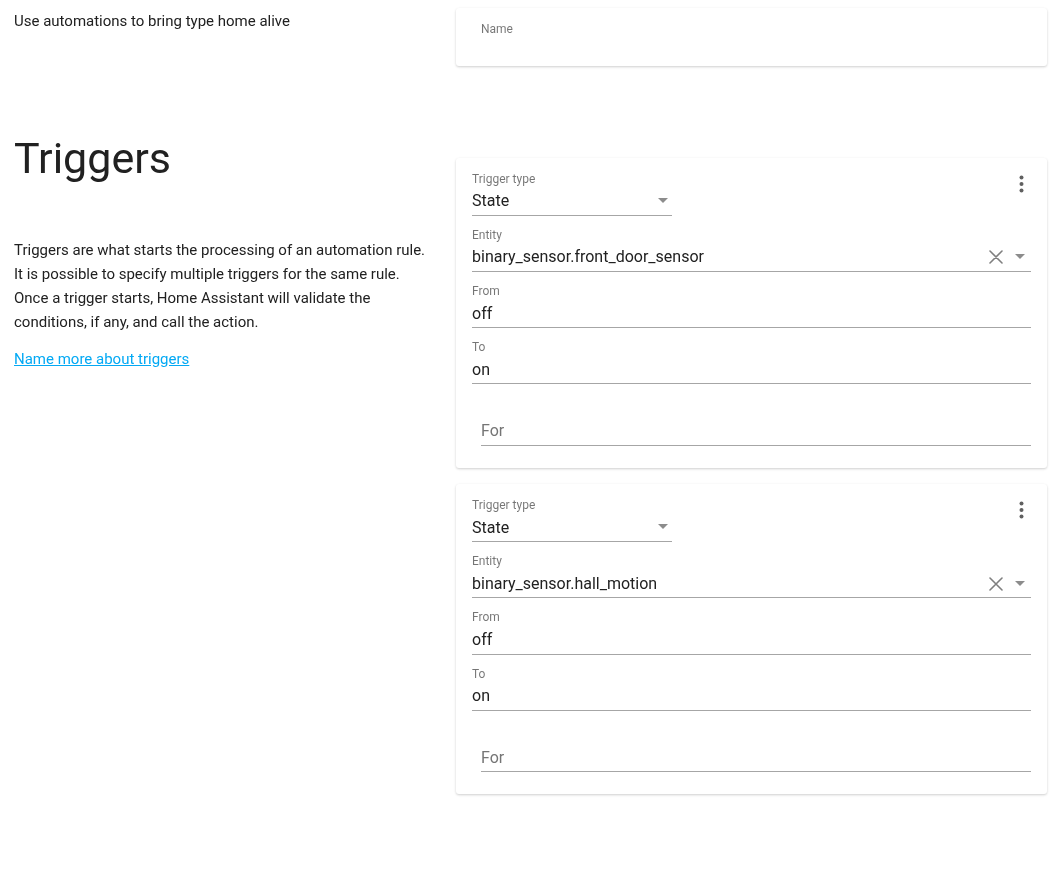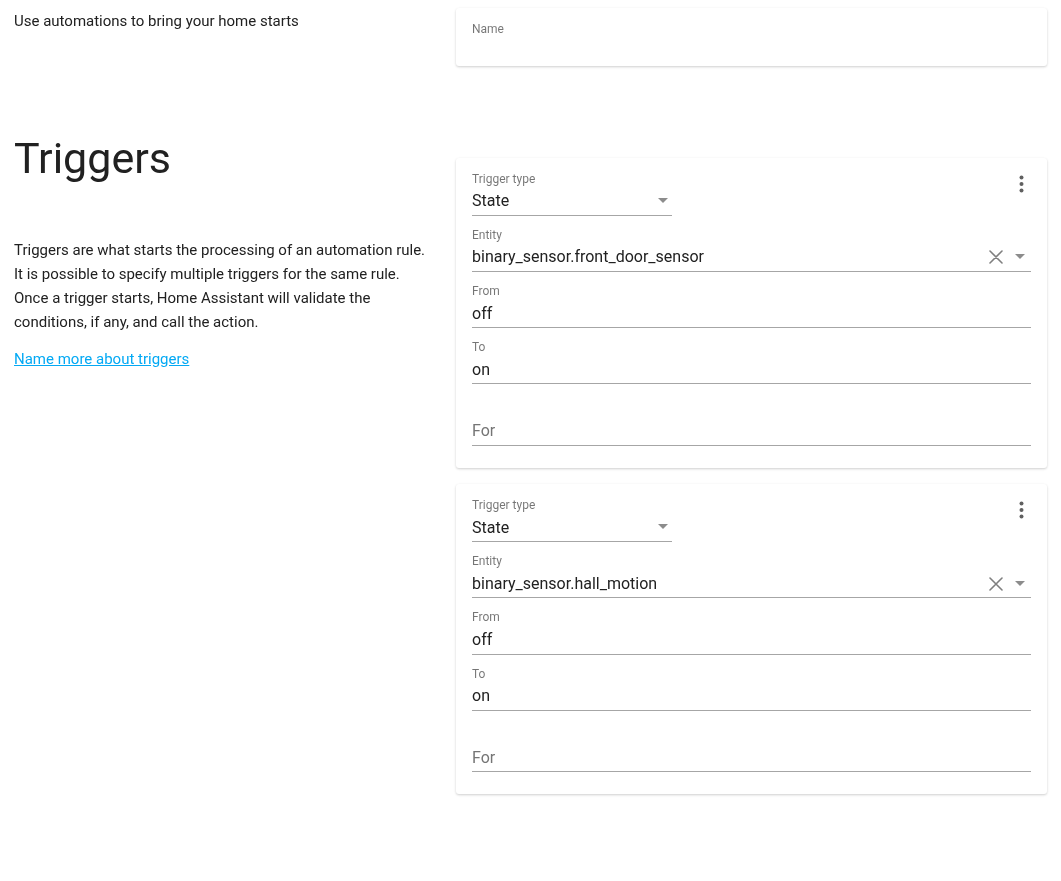--- a/index.html
+++ b/index.html
@@ -75,21 +75,21 @@
     border-radius: 50%;
     display: flex;
     align-items: center;
     justify-content: center;
     cursor: pointer;
   }
   .kebab-btn svg { pointer-events: none; }
   .field {
     margin-bottom: 12px;
   }
-  .field:last-child { margin-bottom: 0; }
+  .field:last-child { margin-bottom: 0; margin-left: 9px; }
   .field-label {
     font-size: 12px;
     color: rgba(0,0,0,0.54);
     margin-bottom: 2px;
     line-height: 1.3;
   }
   .field-row {
     display: flex;
     align-items: center;
     border-bottom: 1px solid rgba(0,0,0,0.35);
@@ -120,21 +120,21 @@
   .combo-arrow { width: 22px; }
   .clear-icon { width: 22px; margin-right: 2px; }
   .for-gap { height: 24px; }
 </style>
 </head>
 <body>
 
 <div class="page">
 
   <div class="left-col">
-    <div class="intro-line">Use automations to bring your home starts</div>
+    <div class="intro-line">Use automations to bring type home alive</div>
 
     <h1 class="section-title">Triggers</h1>
 
     <div class="section-desc">Triggers are what starts the processing of an automation rule. It is possible to specify multiple triggers for the same rule. Once a trigger starts, Home Assistant will validate the conditions, if any, and call the action.</div>
 
     <a class="learn-link">Name more about triggers</a>
   </div>
 
   <div class="right-col">
 

